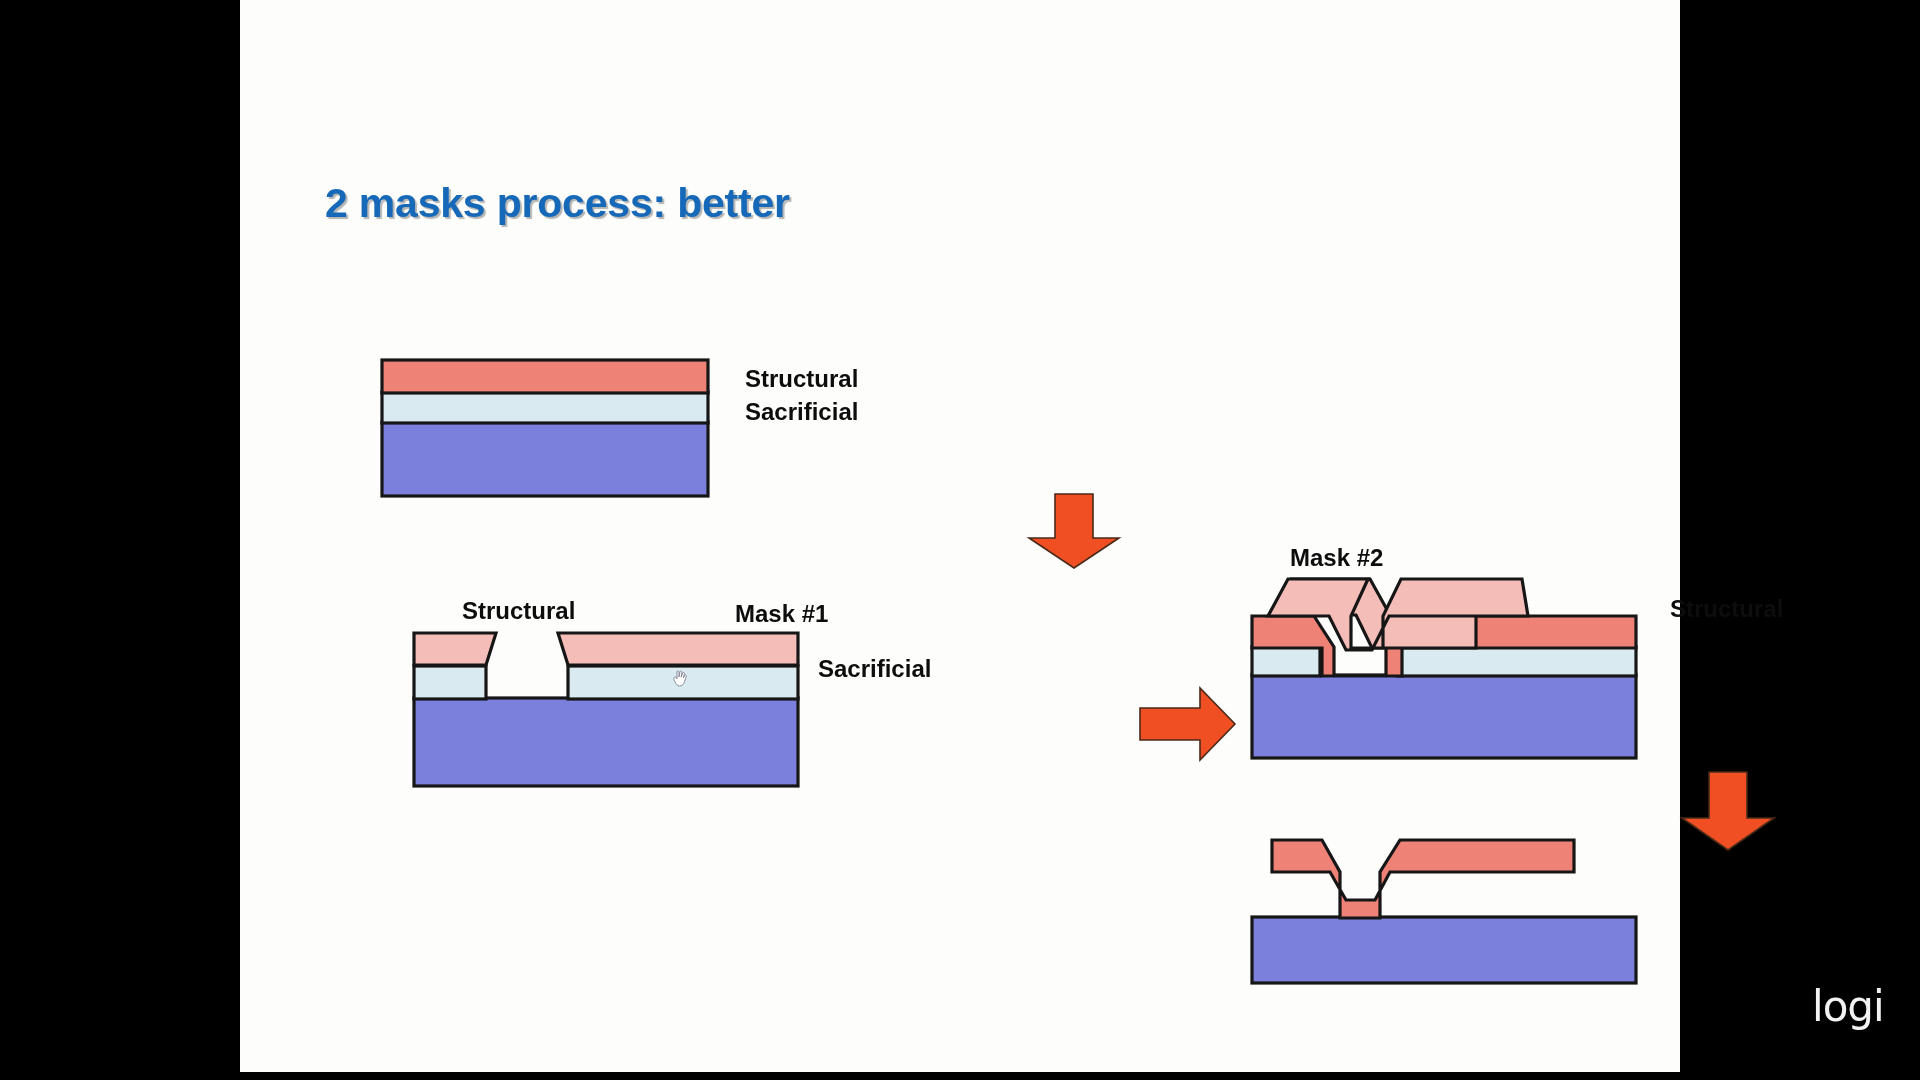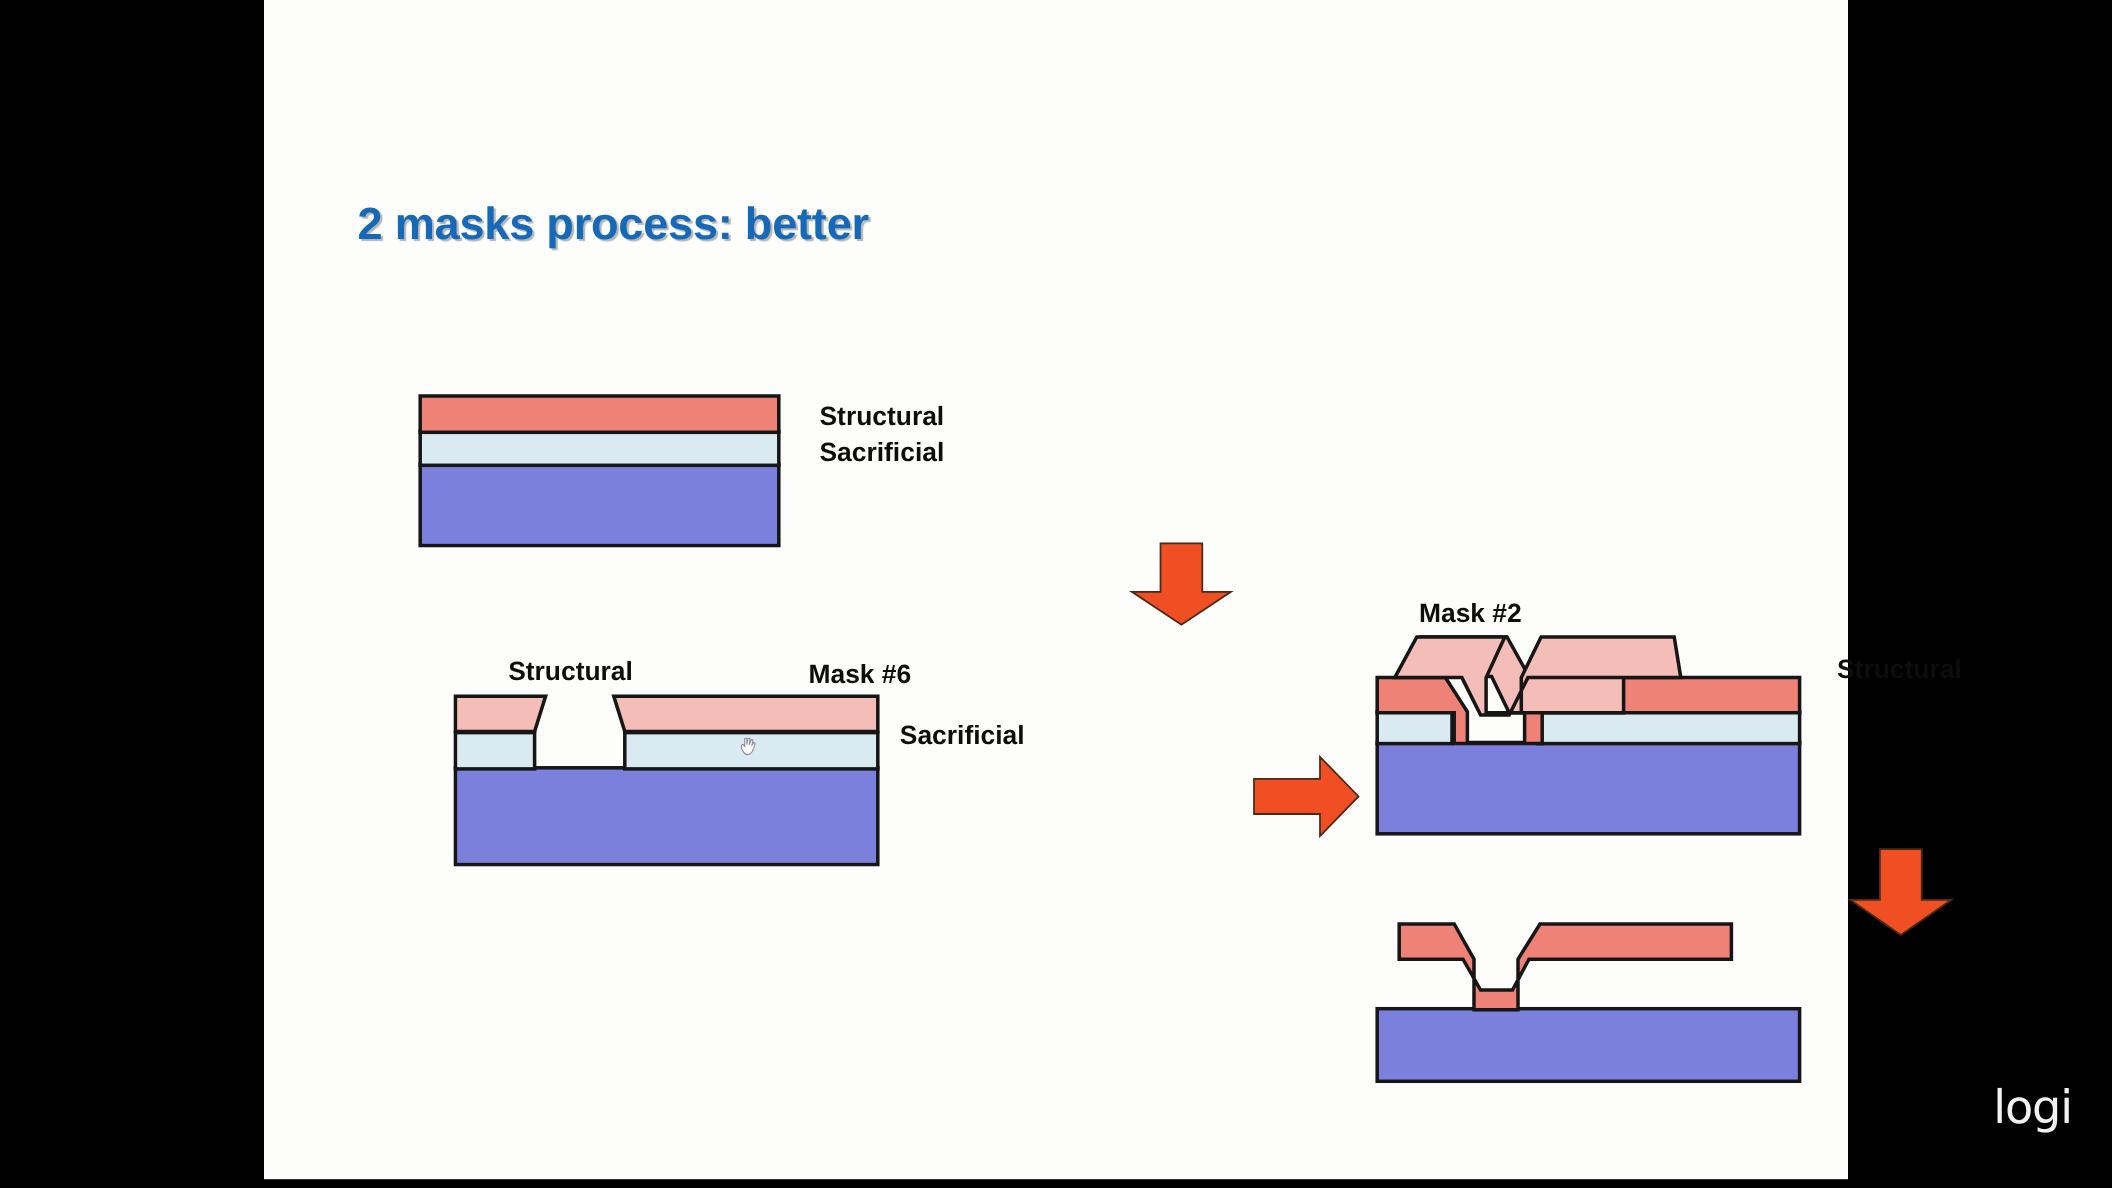--- a/index.html
+++ b/index.html
@@ -129,21 +129,21 @@
     <div class="lbl" style="left:505px; top:365px;">Structural</div>
     <div class="lbl" style="left:505px; top:398px;">Sacrificial</div>
 
     <div class="diagram" style="left:784px; top:492px;">
       <svg class="svgfig" width="100" height="78" viewBox="0 0 100 78">
         <polygon points="31,2 69,2 69,46 95,46 50,76 5,46 31,46" fill="#F04E23" stroke="#4a2a18" stroke-width="1.6"></polygon>
       </svg>
     </div>
 
     <div class="lbl" style="left:222px; top:597px;">Structural</div>
-    <div class="lbl" style="left:495px; top:600px;">Mask #6</div>
+    <div class="lbl" style="left:495px; top:600px;">Mask #1</div>
 
     <div class="diagram" style="left:172px; top:628px;">
       <svg class="svgfig" width="400" height="160" viewBox="0 0 400 160">
 
         <rect x="2" y="70" width="384" height="88" fill="#7A80DC" stroke="#161616" stroke-width="3.2"></rect>
 
         <rect x="2" y="38" width="72" height="33" fill="#D9EAF0" stroke="#161616" stroke-width="3.2"></rect>
 
         <rect x="156" y="38" width="230" height="33" fill="#D9EAF0" stroke="#161616" stroke-width="3.2"></rect>
 

